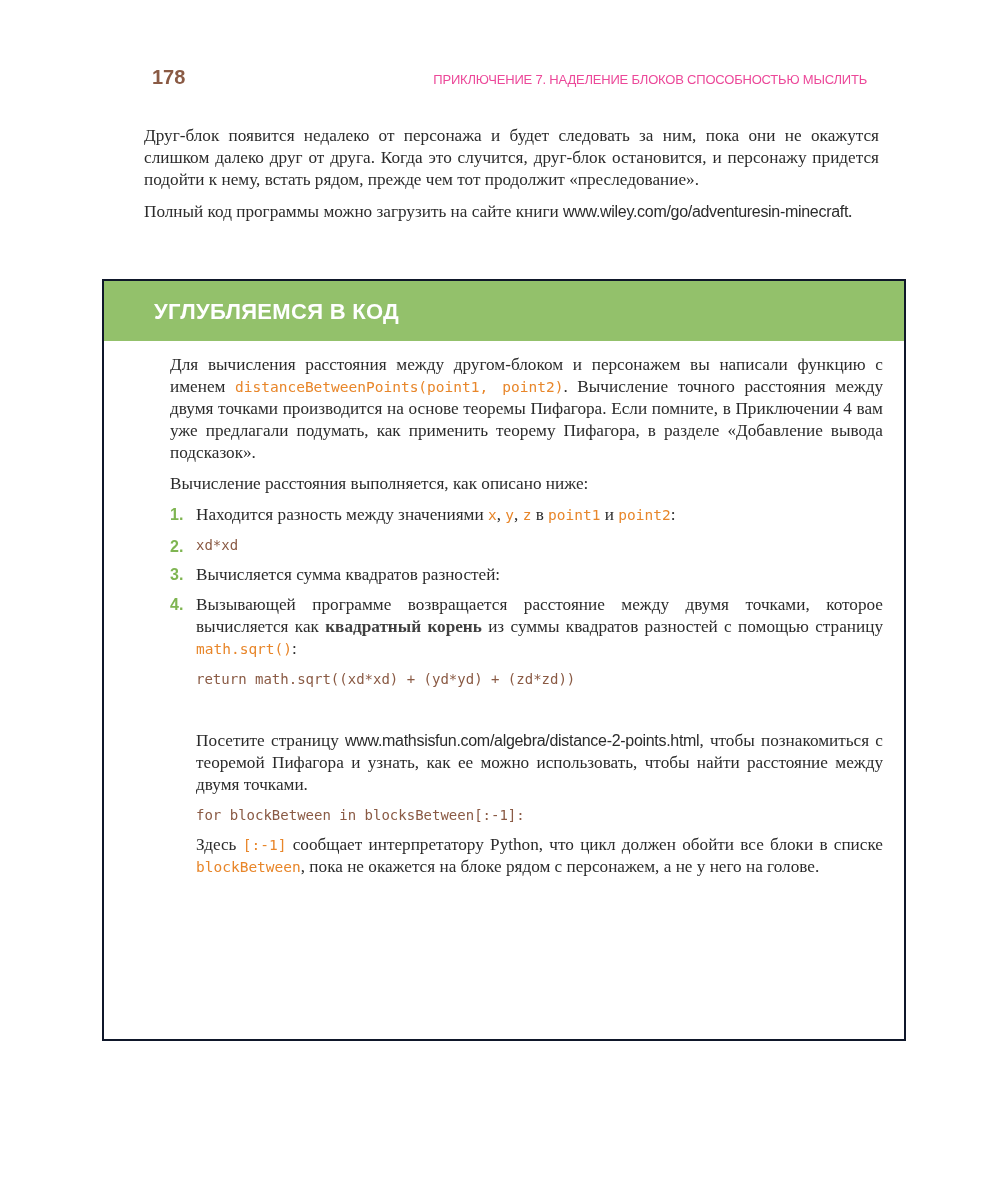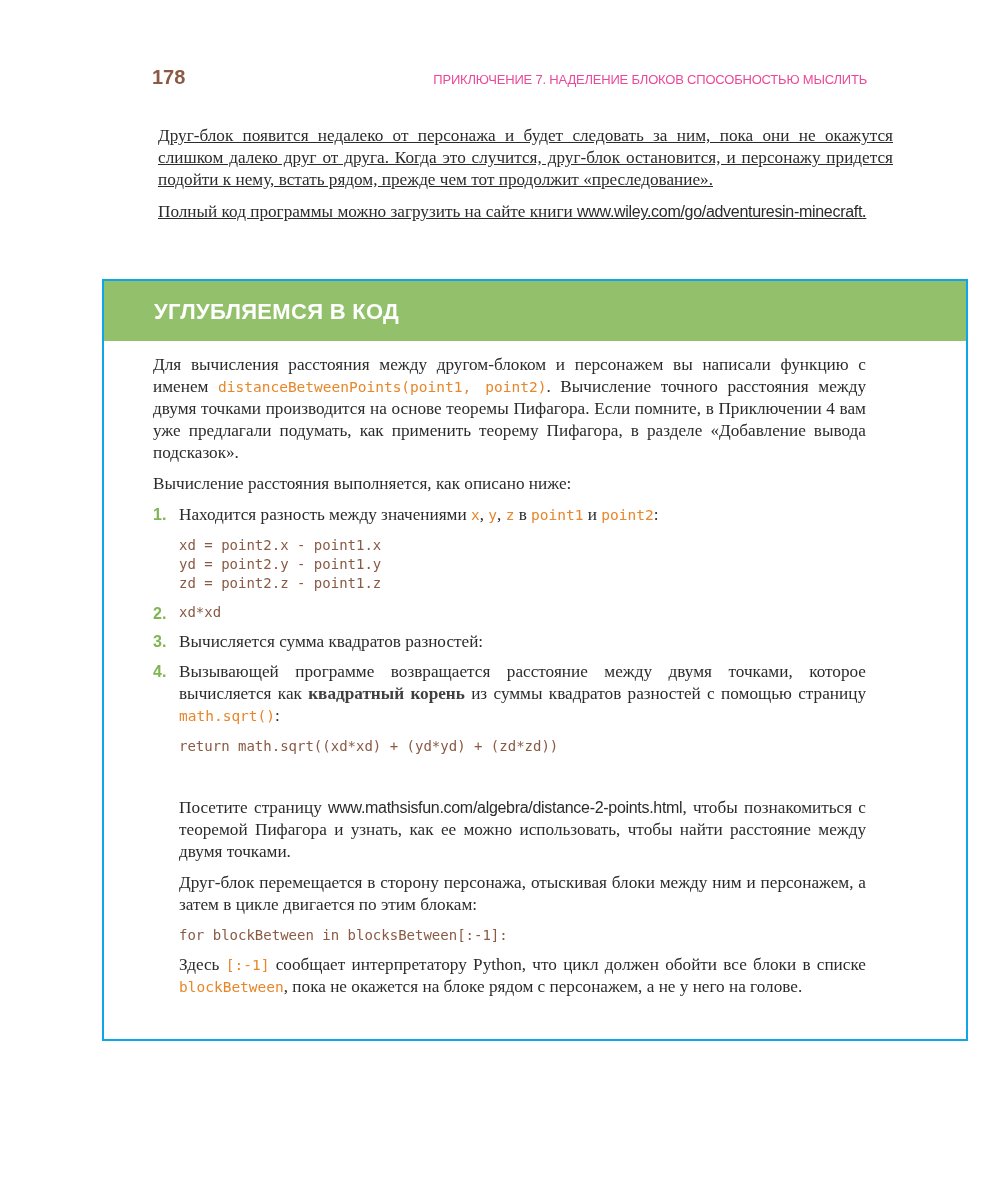--- a/index.html
+++ b/index.html
@@ -2,30 +2,30 @@
 <html><head>
 <meta charset="utf-8">
 <style>
   html, body { margin: 0; padding: 0; background: #ffffff; }
   body { width: 994px; height: 1200px; position: relative; overflow: hidden;
          font-family: "Liberation Serif", "DejaVu Serif", serif; color: #2b2b2b; }
   .page-number { position: absolute; left: 152px; top: 66px; font-family: "Liberation Sans", "DejaVu Sans", sans-serif;
                  font-weight: bold; font-size: 20px; color: #8a5a44; }
   .running-head { position: absolute; right: 127px; top: 72px; font-family: "Liberation Sans", "DejaVu Sans", sans-serif;
                   font-size: 13px; color: #ec4899; letter-spacing: -0.2px; }
-  .body-text { position: absolute; left: 158px; width: 735px; font-size: 17.2px; line-height: 22px; text-align: justify; text-decoration: underline; }
+  .body-text { position: absolute; left: 144px; width: 735px; font-size: 17.2px; line-height: 22px; text-align: justify; }
   .p1 { top: 125px; }
   .p2 { top: 201px; }
   .url { font-family: "Liberation Sans", "DejaVu Sans", sans-serif; font-size: 16px; letter-spacing: -0.3px; }
-  .sidebar { position: absolute; left: 102px; top: 279px; width: 866px; height: 762px;
-             border: 2px solid #0ea5e9; box-sizing: border-box; }
+  .sidebar { position: absolute; left: 102px; top: 279px; width: 804px; height: 762px;
+             border: 2px solid #0f172a; box-sizing: border-box; }
   .sidebar-header { background: #93c16b; height: 60px; position: relative; }
   .sidebar-title { position: absolute; left: 50px; top: 18px; font-family: "Liberation Sans", "DejaVu Sans", sans-serif;
                    font-weight: bold; font-size: 22px; color: #ffffff; letter-spacing: 0.3px; }
-  .sb-content { position: absolute; left: 49px; top: 73px; width: 713px; font-size: 17.2px; line-height: 22px; }
+  .sb-content { position: absolute; left: 66px; top: 73px; width: 713px; font-size: 17.2px; line-height: 22px; }
   .sb-p { margin: 0 0 9px 0; text-align: justify; }
   .code-inline { font-family: "DejaVu Sans Mono", "Liberation Mono", monospace; font-size: 14.5px; color: #e8862a; }
   .key-term { font-weight: bold; color: #404040; }
   .list-item { position: relative; padding-left: 26px; margin: 0 0 8px 0; }
   .list-num { position: absolute; left: 0; top: 0; font-family: "Liberation Sans", "DejaVu Sans", sans-serif;
               font-weight: bold; color: #7fb552; font-size: 16px; }
   .list-text { text-align: justify; }
   .code-block { font-family: "DejaVu Sans Mono", "Liberation Mono", monospace; font-size: 14px; color: #8a5a44;
                 line-height: 19px; margin: 10px 0 9px 0; white-space: pre; }
 </style>
@@ -49,23 +49,20 @@
     <p class="sb-p">
       <span>Для вычисления расстояния между другом-блоком и персонажем вы написали функцию с именем </span><span class="code-inline">distanceBetweenPoints(point1, point2)</span><span>. Вычисление точного расстояния между двумя точками производится на основе теоремы Пифагора. Если помните, в Приключении 4 вам уже предлагали подумать, как применить теорему Пифагора, в разделе «Добавление вывода подсказок».</span>
     </p>
     <p class="sb-p">Вычисление расстояния выполняется, как описано ниже:</p>
 
     <div class="list-item">
       <span class="list-num">1.</span>
       <div class="list-text">
         <span>Находится разность между значениями </span><span class="code-inline">x</span><span>, </span><span class="code-inline">y</span><span>, </span><span class="code-inline">z</span><span> в </span><span class="code-inline">point1</span><span> и </span><span class="code-inline">point2</span><span>:</span>
       </div>
-      <div class="code-block">xd = point2.x - point1.x
-yd = point2.y - point1.y
-zd = point2.z - point1.z</div>
     </div>
 
     <div class="list-item">
       <span class="list-num">2.</span>
       <div class="code-block">xd*xd</div>
     </div>
 
     <div class="list-item">
       <span class="list-num">3.</span>
       <div class="list-text">Вычисляется сумма квадратов разностей:</div>
@@ -74,20 +71,19 @@
     <div class="list-item">
       <span class="list-num">4.</span>
       <div class="list-text">
         <span>Вызывающей программе возвращается расстояние между двумя точками, которое вычисляется как </span><span class="key-term">квадратный корень</span><span> из суммы квадратов разностей с помощью страницу </span><span class="code-inline">math.sqrt()</span><span>:</span>
       </div>
       <div class="code-block">return math.sqrt((xd*xd) + (yd*yd) + (zd*zd))</div>
 
       <p class="sb-p" style="text-align:justify;margin-top:41px;">
         <span>Посетите страницу </span><span class="url">www.mathsisfun.com/algebra/distance-2-points.html</span><span>, чтобы познакомиться с теоремой Пифагора и узнать, как ее можно использовать, чтобы найти расстояние между двумя точками.</span>
       </p>
-      <p class="sb-p">Друг-блок перемещается в сторону персонажа, отыскивая блоки между ним и персонажем, а затем в цикле двигается по этим блокам:</p>
       <div class="code-block">for blockBetween in blocksBetween[:-1]:</div>
       <p class="sb-p">
         <span>Здесь </span><span class="code-inline">[:-1]</span><span> сообщает интерпретатору Python, что цикл должен обойти все блоки в списке </span><span class="code-inline">blockBetween</span><span>, пока не окажется на блоке рядом с персонажем, а не у него на голове.</span>
       </p>
     </div>
   </div>
 </div>
 
 </body></html>

